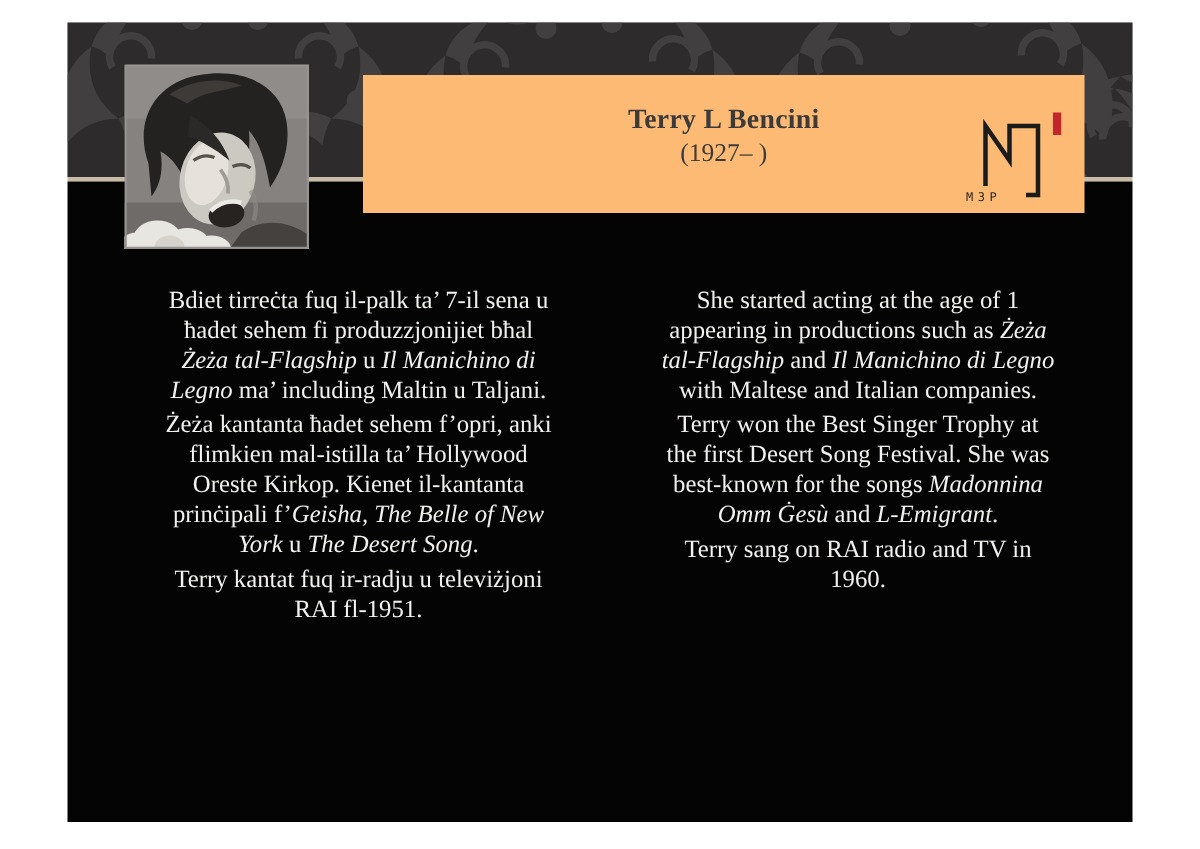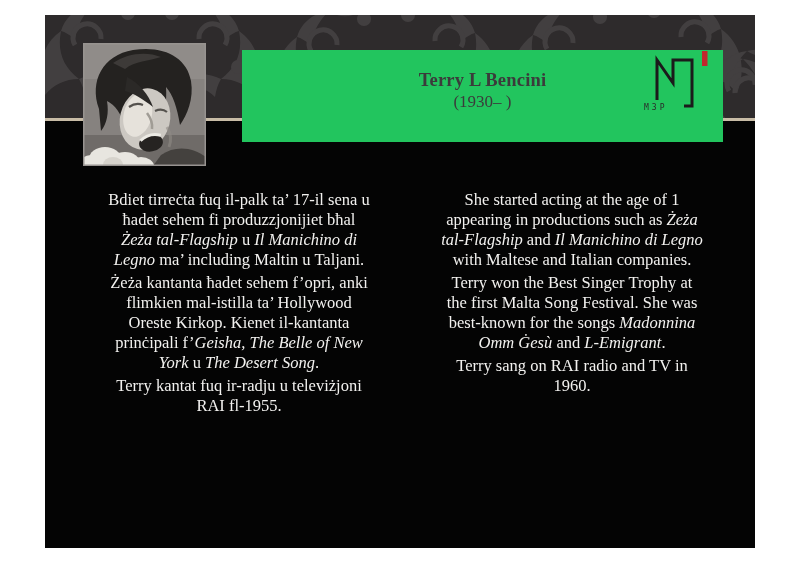--- a/index.html
+++ b/index.html
@@ -16,27 +16,27 @@
   
   .accent { position:absolute; left:0; top:103px; width:710px; height:3px; background:#c8bca6; }
 
   
   .bodyPanel { position:absolute; left:0; top:106px; width:710px; height:427px; background:#040404; }
 
   
   .photo { position:absolute; left:38px; top:28px; width:123px; height:123px; }
 
   
-  .titlebox { position:absolute; left:197px; top:35px; width:481px; height:92px; background:#22c55e; }
+  .titlebox { position:absolute; left:197px; top:35px; width:481px; height:92px; background:#fdba74; }
   .titletext { position:absolute; left:0; top:19px; width:481px; text-align:center; color:#3b3b3b; }
   .titletext h1 { margin:0; font-size:18.5px; line-height:22px; font-weight:bold; letter-spacing:.2px; }
   .subtitle { font-size:17px; line-height:21px; }
 
   
-  .logo { position:absolute; left:398px; top:0; width:74px; height:68px; }
+  .logo { position:absolute; left:398px; top:24px; width:74px; height:68px; }
   .logo-label {
     position:absolute; left:4px; top:53px;
     font-family:"DejaVu Sans Mono", monospace; font-size:8px; letter-spacing:3px; color:#2a2a2a;
   }
 
   
   .col { position:absolute; top:175px; color:#f2f1ef; font-size:16.5px; line-height:20px; }
   .col-left  { left:14px;  width:360px; }
   .col-right { left:347px; width:360px; }
   .para { margin:0 0 3px 0; text-align:center; white-space:pre-line; }
@@ -112,52 +112,52 @@
         </g>
         <ellipse cx="30" cy="122" rx="10" ry="8" fill="#d6d3cc"></ellipse>
         <path d="M78 112 C92 102 110 104 123 114 L123 123 L70 123 Z" fill="#44413e"></path>
         <rect x="0.75" y="0.75" width="121.5" height="121.5" fill="none" stroke="#979390" stroke-width="1.5"></rect>
       </svg>
     </div>
 
     <div class="titlebox">
       <div class="titletext">
         <h1>Terry L Bencini</h1>
-        <div class="subtitle">(1930– )</div>
+        <div class="subtitle">(1927– )</div>
       </div>
       <div class="logo">
         <svg viewBox="0 0 74 68" width="74" height="68" aria-hidden="true">
           <path d="M17 50 L17 10 L33 33 L33 10 L52 10 L52 56 L44 56" fill="none" stroke="#1b1b1b" stroke-width="3"></path>
           <rect x="62" y="1" width="5.5" height="15" fill="#c1272d"></rect>
         </svg>
         <span class="logo-label">M3P</span>
       </div>
     </div>
 
     <div class="col col-left">
-        <p class="para"><span>Bdiet tirreċta fuq il-palk ta’ 17-il sena u
+        <p class="para"><span>Bdiet tirreċta fuq il-palk ta’ 7-il sena u
 ħadet sehem fi produzzjonijiet bħal
 </span><span class="it">Żeża tal-Flagship</span><span> u </span><span class="it">Il Manichino di
 Legno</span><span> ma’ including Maltin u Taljani.</span></p>
         <p class="para"><span>Żeża kantanta ħadet sehem f’opri, anki
 flimkien mal-istilla ta’ Hollywood
 Oreste Kirkop. Kienet il-kantanta
 prinċipali f’</span><span class="it">Geisha, The Belle of New
 York</span><span> u </span><span class="it">The Desert Song</span><span>.</span></p>
         <p class="para"><span>Terry kantat fuq ir-radju u televiżjoni
-RAI fl-1955.</span></p>
+RAI fl-1951.</span></p>
       </div>
 
     <div class="col col-right">
         <p class="para"><span>She started acting at the age of 1
 appearing in productions such as </span><span class="it">Żeża
 tal-Flagship</span><span> and </span><span class="it">Il Manichino di Legno</span><span>
 with Maltese and Italian companies.</span></p>
         <p class="para"><span>Terry won the Best Singer Trophy at
-the first Malta Song Festival. She was
+the first Desert Song Festival. She was
 best-known for the songs </span><span class="it">Madonnina
 Omm Ġesù</span><span> and </span><span class="it">L-Emigrant</span><span>.</span></p>
         <p class="para"><span>Terry sang on RAI radio and TV in
 1960.</span></p>
       </div>
 
   </div>
 </div>
 
 </body></html>

